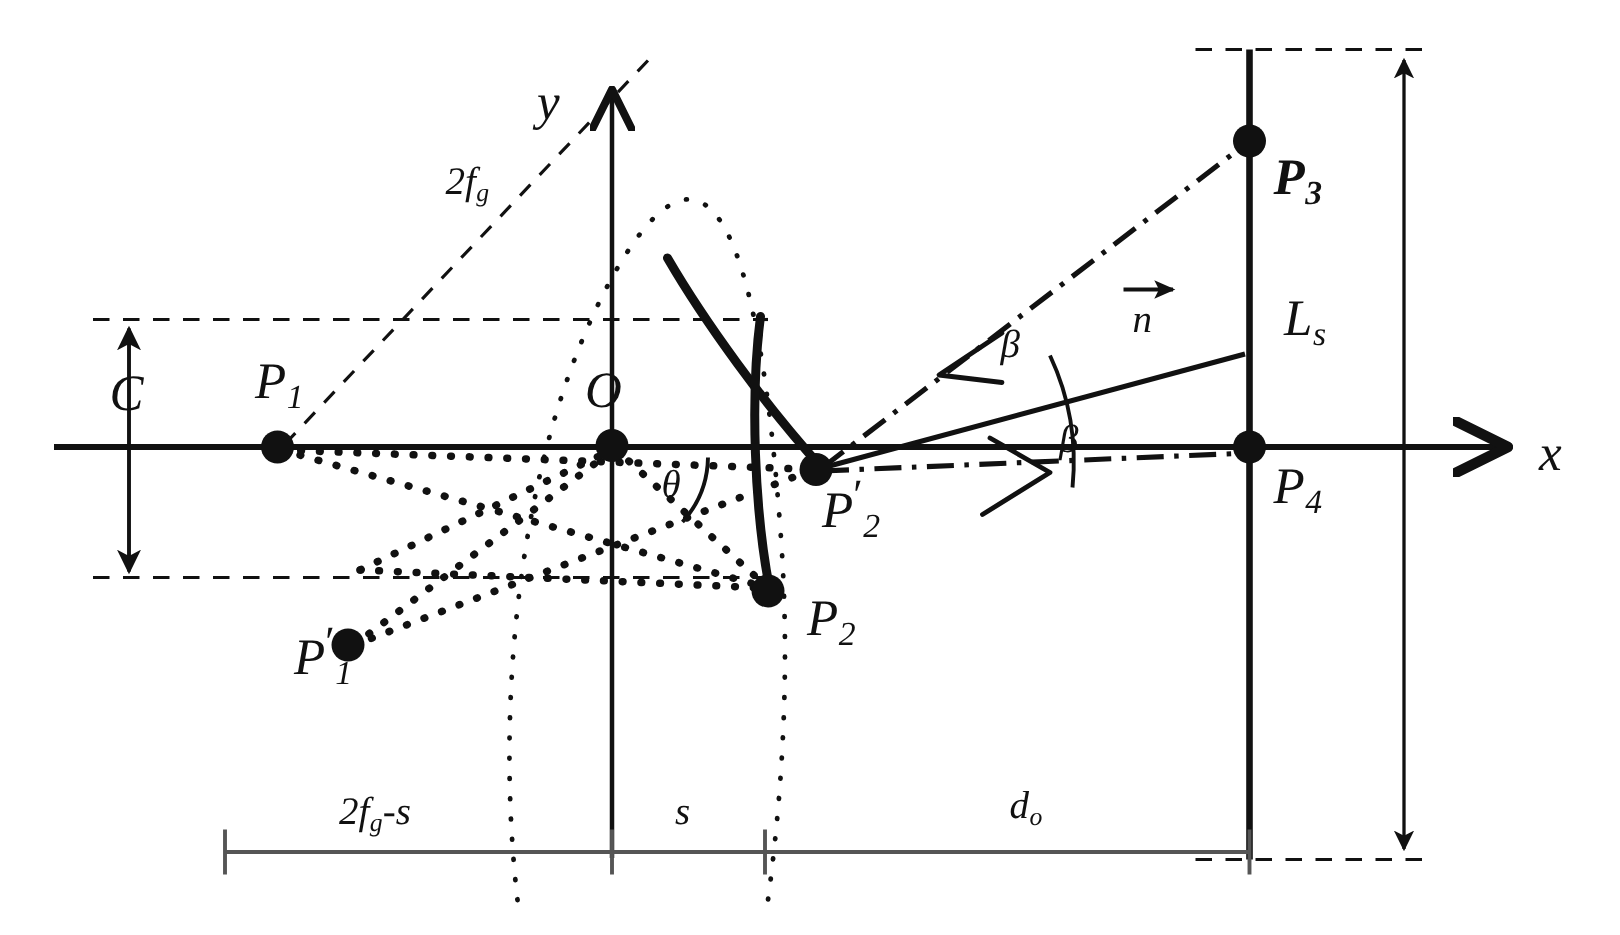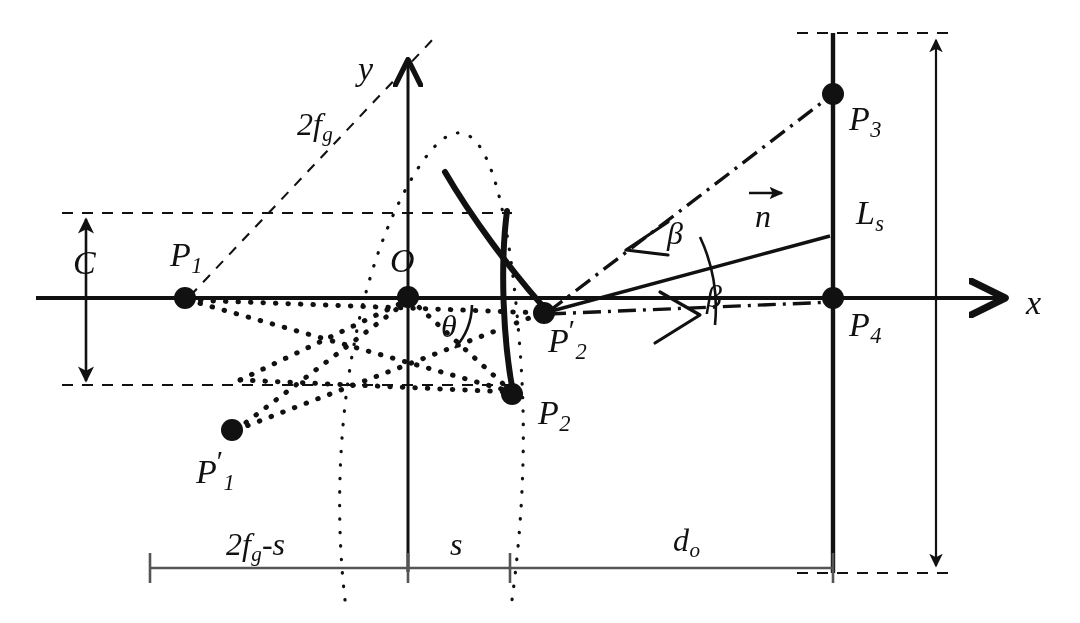--- a/index.html
+++ b/index.html
@@ -4,21 +4,21 @@
 <style>
   html,body{margin:0;padding:0;background:#ffffff;}
   body{width:1080px;height:623px;overflow:hidden;font-family:"Liberation Serif",serif;}
   #stage{position:relative;width:1080px;height:623px;background:#ffffff;}
   svg#diagram{position:absolute;left:0;top:0;width:1080px;height:623px;}
   .lbl{position:absolute;font-family:"Liberation Serif",serif;font-style:italic;color:#111;
        white-space:nowrap;line-height:1;user-select:none;}
   .lbl .sub{font-size:0.66em;font-style:italic;vertical-align:-0.30em;padding-left:0.02em;}
   .lbl .prime{font-style:normal;font-size:0.85em;vertical-align:0.42em;}
   .big{font-size:34px;}
-  .med{font-size:32px;}
+  .med{font-size:26px;}
 </style>
 </head>
 <body>
 
 <div id="stage">
 
   <svg id="diagram" viewBox="0 0 1080 623">
     <defs>
       <marker id="arrHead" viewBox="0 0 12 12" refX="10" refY="6" markerWidth="10" markerHeight="10" orient="auto-start-reverse">
         <path d="M0.5,0.8 L11,6 L0.5,11.2" fill="none" stroke="#111" stroke-width="2.1" stroke-linecap="round" stroke-linejoin="round"></path>
@@ -107,24 +107,24 @@
     </g>
 
     <line x1="749" y1="193" x2="782" y2="193" stroke="#111" stroke-width="2.6" marker-end="url(#arrTiny)"></line>
   </svg>
 
   <div class="lbl big" style="left:358px;top:52px;"><span>y</span></div>
   <div class="lbl big" style="left:1026px;top:286px;"><span>x</span></div>
   <div class="lbl big" style="left:390px;top:244px;"><span>O</span></div>
 
   <div class="lbl big" style="left:170px;top:238px;"><span>P</span><span class="sub">1</span></div>
-  <div class="lbl big" style="left:196px;top:447px;"><span>P</span><span class="prime">′</span><span class="sub">1</span></div>
+  <div class="lbl big" style="left:196px;top:414px;"><span>P</span><span class="prime">′</span><span class="sub">1</span></div>
   <div class="lbl big" style="left:518px;top:396px;margin-left:20px;"><span>P</span><span class="sub">2</span></div>
   <div class="lbl big" style="left:548px;top:316px;text-align:right;"><span>P</span><span class="prime">′</span><span class="sub">2</span></div>
-  <div class="lbl big" style="left:849px;top:102px;"><span>P</span><span class="sub">3</span></div>
+  <div class="lbl big" style="left:849px;top:102px;font-weight:bold;"><span>P</span><span class="sub">3</span></div>
   <div class="lbl big" style="left:849px;top:308px;text-align:right;"><span>P</span><span class="sub">4</span></div>
 
   <div class="lbl med" style="left:297px;top:108px;"><span>2f</span><span class="sub">g</span></div>
 
   <div class="lbl med" style="left:226px;top:528px;"><span>2f</span><span class="sub">g</span><span>-s</span></div>
   <div class="lbl med" style="left:450px;top:528px;"><span>s</span></div>
   <div class="lbl med" style="left:673px;top:524px;"><span>d</span><span class="sub">o</span></div>
 
   <div class="lbl big" style="left:73px;top:246px;"><span>C</span></div>
   <div class="lbl big" style="left:856px;top:196px;"><span>L</span><span class="sub">s</span></div>

